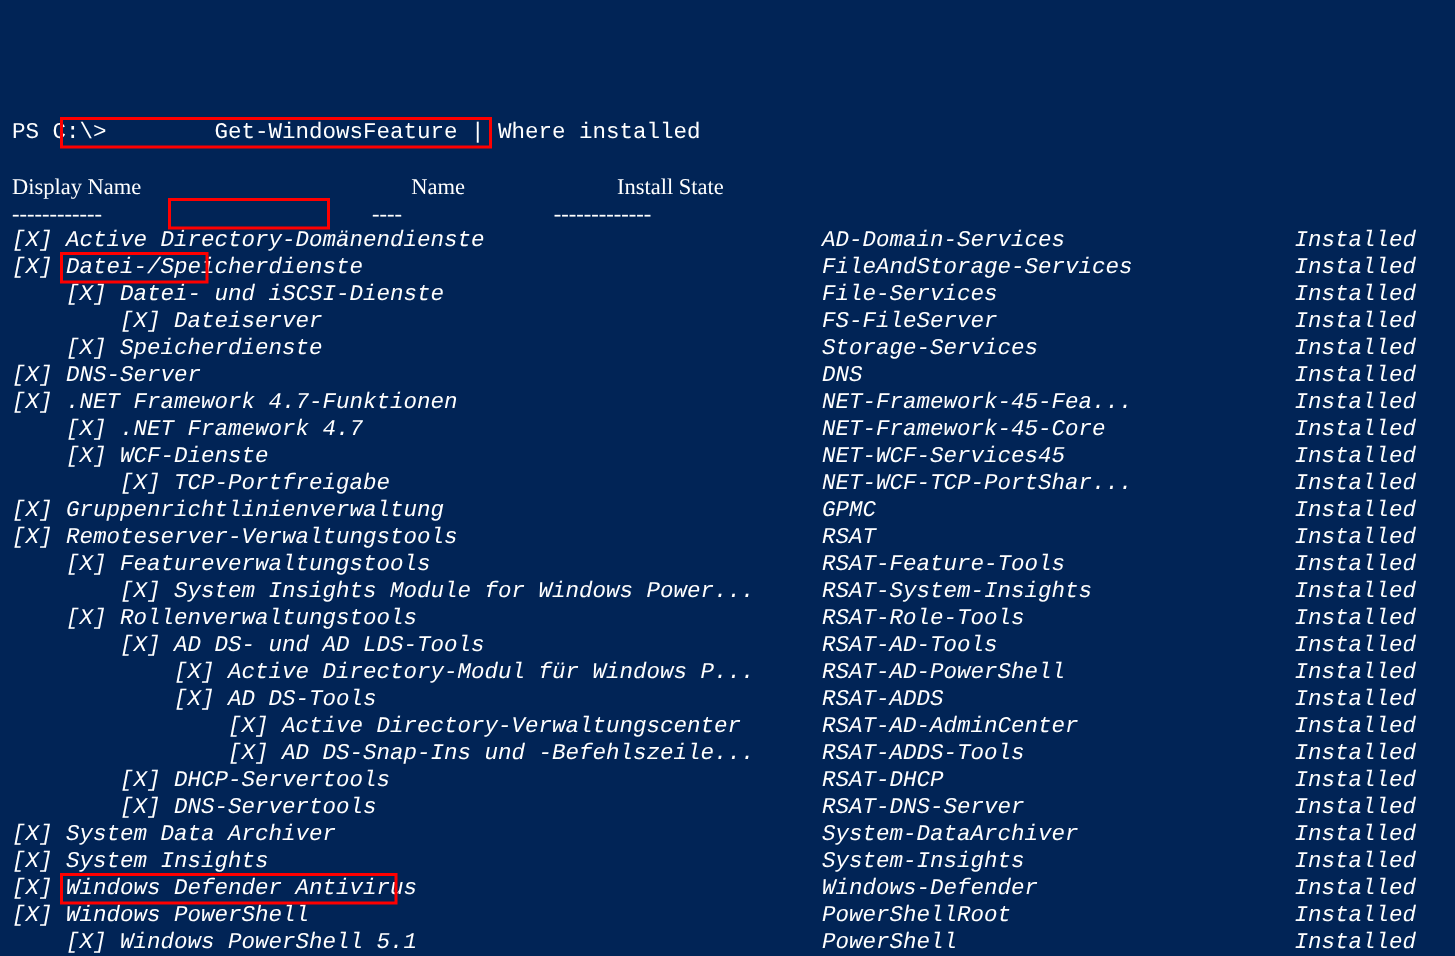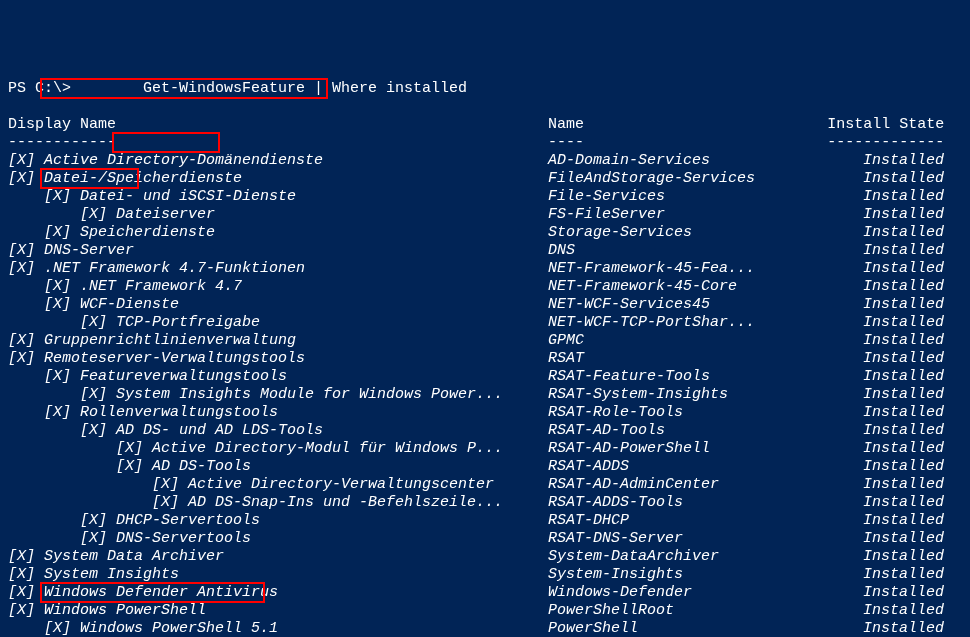--- a/index.html
+++ b/index.html
@@ -11,21 +11,21 @@
     margin: 0;
     padding: 8px;
     white-space: pre;
     overflow: hidden;
     width: 970px;
     height: 637px;
     box-sizing: border-box;
   }
   .line { position: relative; height: 18px; }
   .prompt { white-space: pre; }
-  .header, .dashes { white-space: pre; }
+  .header, .dashes { white-space: pre; font-family: Liberation Serif, serif; }
   .row { display: flex; align-items: flex-start; font-style: italic; }
   .display-cell { width: 540px; white-space: pre; flex-shrink:0;}
   .name-cell { width: 261px; white-space: pre; flex-shrink:0;}
   .state-cell { text-align: center; width: 135px; white-space: pre; flex-shrink:0;}
   .hl {
     position: absolute;
     border: 2px solid #ff0000;
     pointer-events: none;
     box-sizing: border-box;
   }

